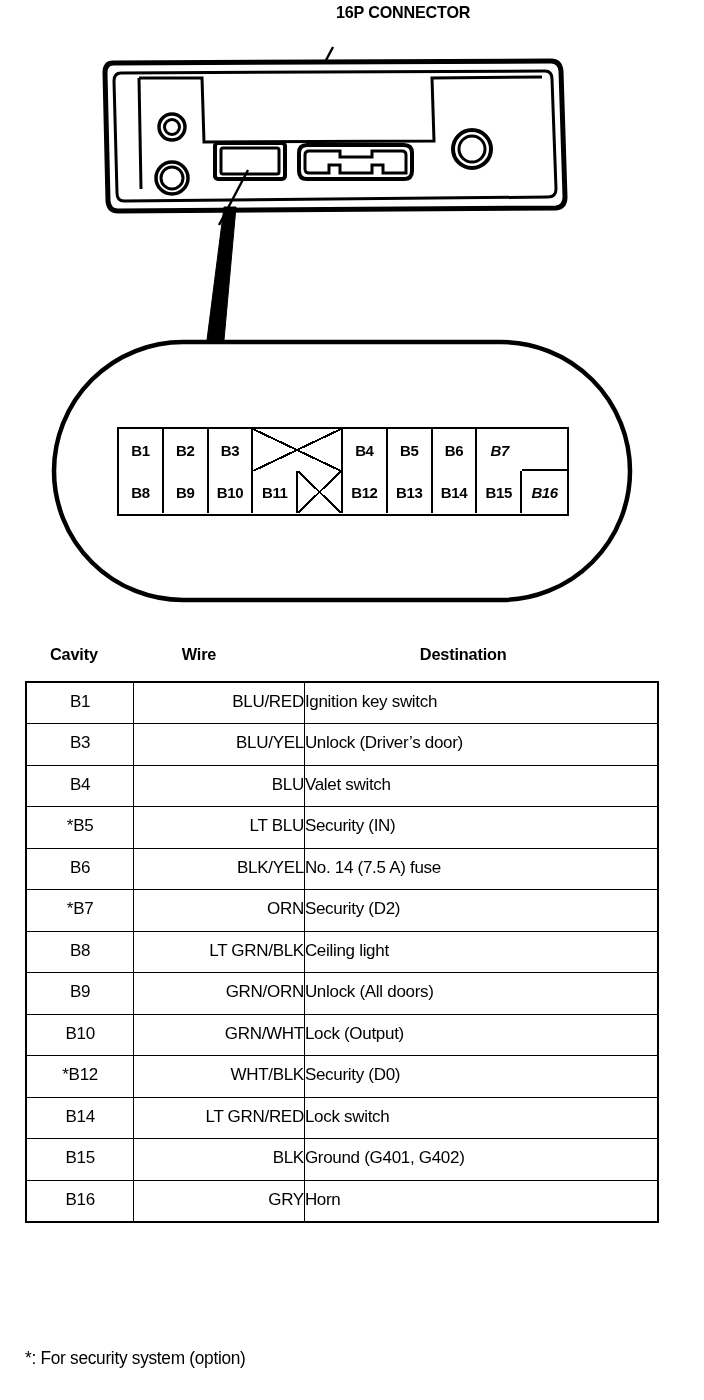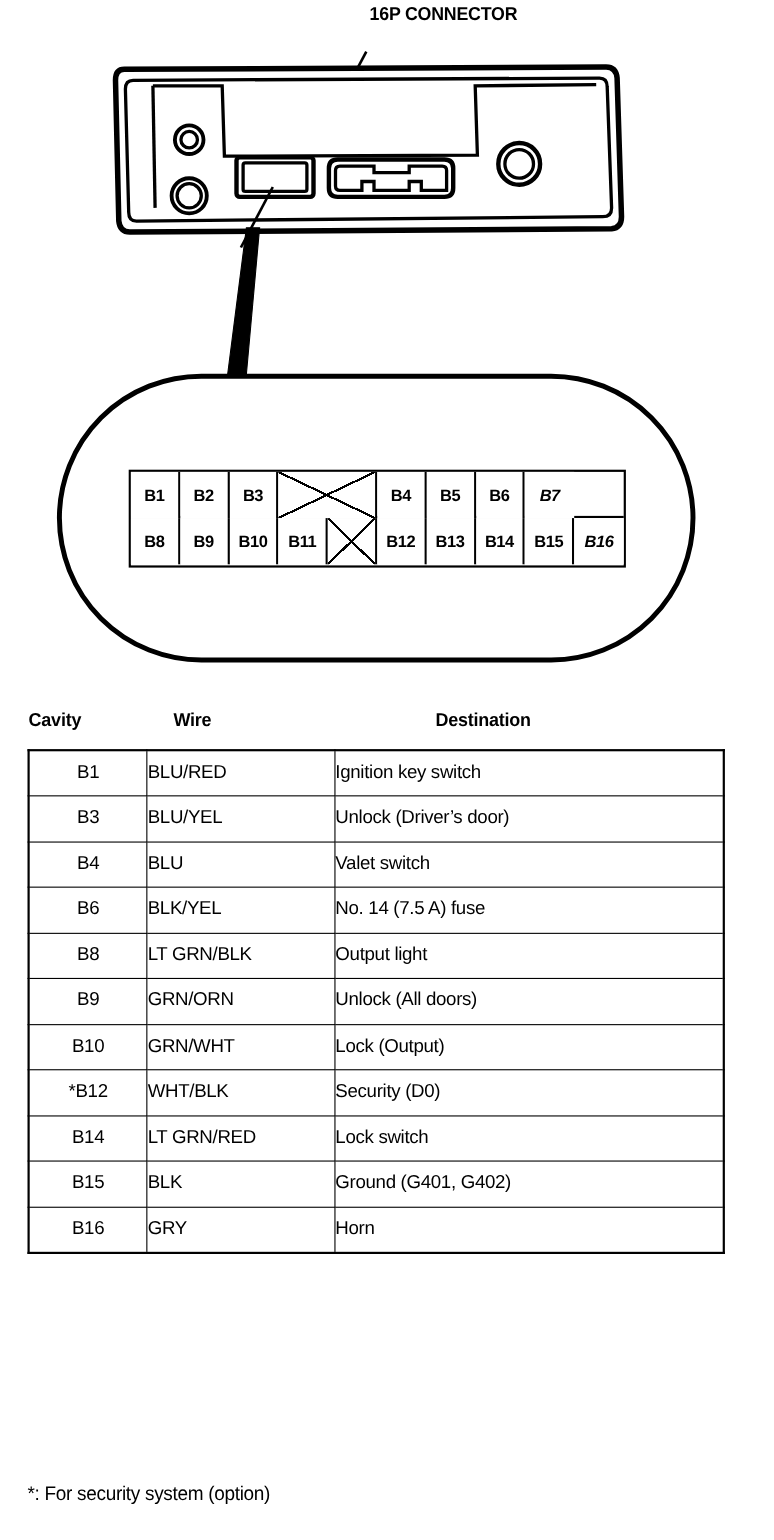--- a/index.html
+++ b/index.html
@@ -85,21 +85,21 @@
       linear-gradient(to bottom right, transparent calc(50% - 1px), #000 calc(50% - 1px), #000 calc(50% + 1px), transparent calc(50% + 1px));
   }
   .pin-cell.blank::after {
     background:
       linear-gradient(to bottom left, transparent calc(50% - 1px), #000 calc(50% - 1px), #000 calc(50% + 1px), transparent calc(50% + 1px));
   }
   #pin-grid-overlay .pin-row.top { border-bottom: 2px solid #000; }
 
   
   #wire-table-headers {
-    left: 12px;
+    left: 36px;
     top: 645px;
     width: 634px;
     height: 30px;
     text-decoration: underline;
   }
   .col-head {
     position: absolute;
     font-size: 17px;
     font-weight: bold;
     letter-spacing: -0.2px;
@@ -122,21 +122,21 @@
   #wire-table td {
     border: 1.5px solid #000;
     font-size: 17px;
     padding: 0 0 2px 0;
     letter-spacing: -0.3px;
     vertical-align: middle;
     height: 41.5px;
     box-sizing: border-box;
   }
   td.c-cavity { width: 96px;  text-align: center; }
-  td.c-wire   { width: 152px; text-align: left; margin-left: 48px; }
+  td.c-wire   { width: 152px; text-align: right; margin-left: 48px; }
   td.c-dest   { width: 315px; text-align: left; padding-left: 13px; }
   #wire-table td.c-wire, #wire-table td.c-cavity {
     transform-origin: center;
   }
 
   
   #table-footnote {
     left: 25px;
     top: 1348px;
     font-size: 18px;
@@ -236,28 +236,38 @@
         <td class="c-cavity">B3</td>
         <td class="c-wire">BLU/YEL</td>
         <td class="c-dest">Unlock (Driver’s door)</td>
       </tr>
       <tr>
         <td class="c-cavity">B4</td>
         <td class="c-wire">BLU</td>
         <td class="c-dest">Valet switch</td>
       </tr>
       <tr>
+        <td class="c-cavity">*B5</td>
+        <td class="c-wire">LT BLU</td>
+        <td class="c-dest">Security (IN)</td>
+      </tr>
+      <tr>
         <td class="c-cavity">B6</td>
         <td class="c-wire">BLK/YEL</td>
         <td class="c-dest">No. 14 (7.5 A) fuse</td>
       </tr>
       <tr>
+        <td class="c-cavity">*B7</td>
+        <td class="c-wire">ORN</td>
+        <td class="c-dest">Security (D2)</td>
+      </tr>
+      <tr>
         <td class="c-cavity">B8</td>
         <td class="c-wire">LT GRN/BLK</td>
-        <td class="c-dest">Output light</td>
+        <td class="c-dest">Ceiling light</td>
       </tr>
       <tr>
         <td class="c-cavity">B9</td>
         <td class="c-wire">GRN/ORN</td>
         <td class="c-dest">Unlock (All doors)</td>
       </tr>
       <tr>
         <td class="c-cavity">B10</td>
         <td class="c-wire">GRN/WHT</td>
         <td class="c-dest">Lock (Output)</td>

